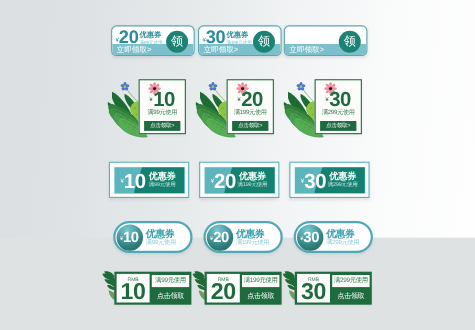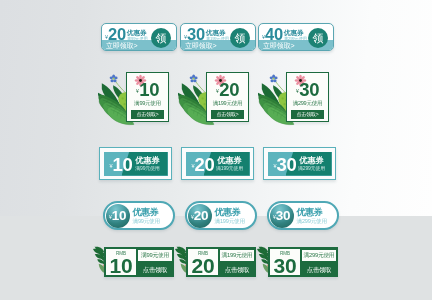--- a/index.html
+++ b/index.html
@@ -91,28 +91,20 @@
         </span>
       </div>
     <div class="bot">
         <span class="bt">立即领取&gt;</span>
       </div>
     <div class="circ">
         <span>领</span>
       </div>
   </div>
   <div class="r1" style="left:258px;top:23px">
-    <div class="top">
-        <span class="yen">¥</span>
-        <span class="amt">40</span>
-        <span class="txts">
-          <span class="t1">优惠券</span>
-          <span class="t2">满299元使用</span>
-        </span>
-      </div>
     <div class="bot">
         <span class="bt">立即领取&gt;</span>
       </div>
     <div class="circ">
         <span>领</span>
       </div>
   </div>
   <div class="leafgrp" style="left:97px;top:71px">
       <svg width="38" height="53" viewBox="0 0 40 56">
  <path d="M18 9 C23 16 30 24 39 31" stroke="#8fbb6a" stroke-width="0.9" fill="none"></path>

